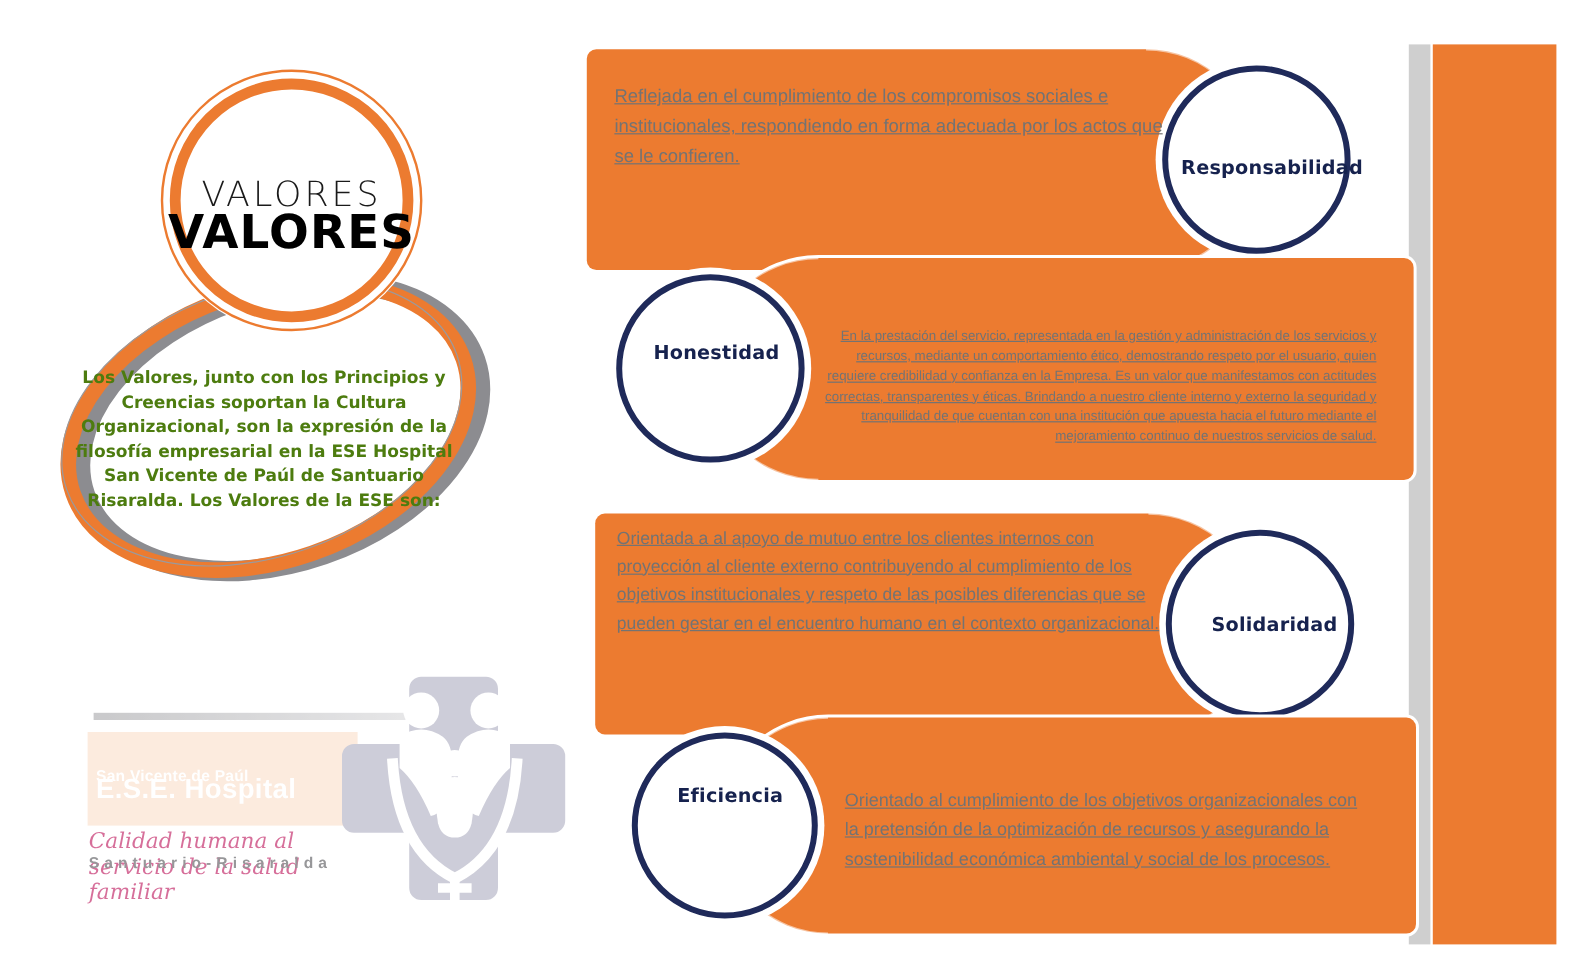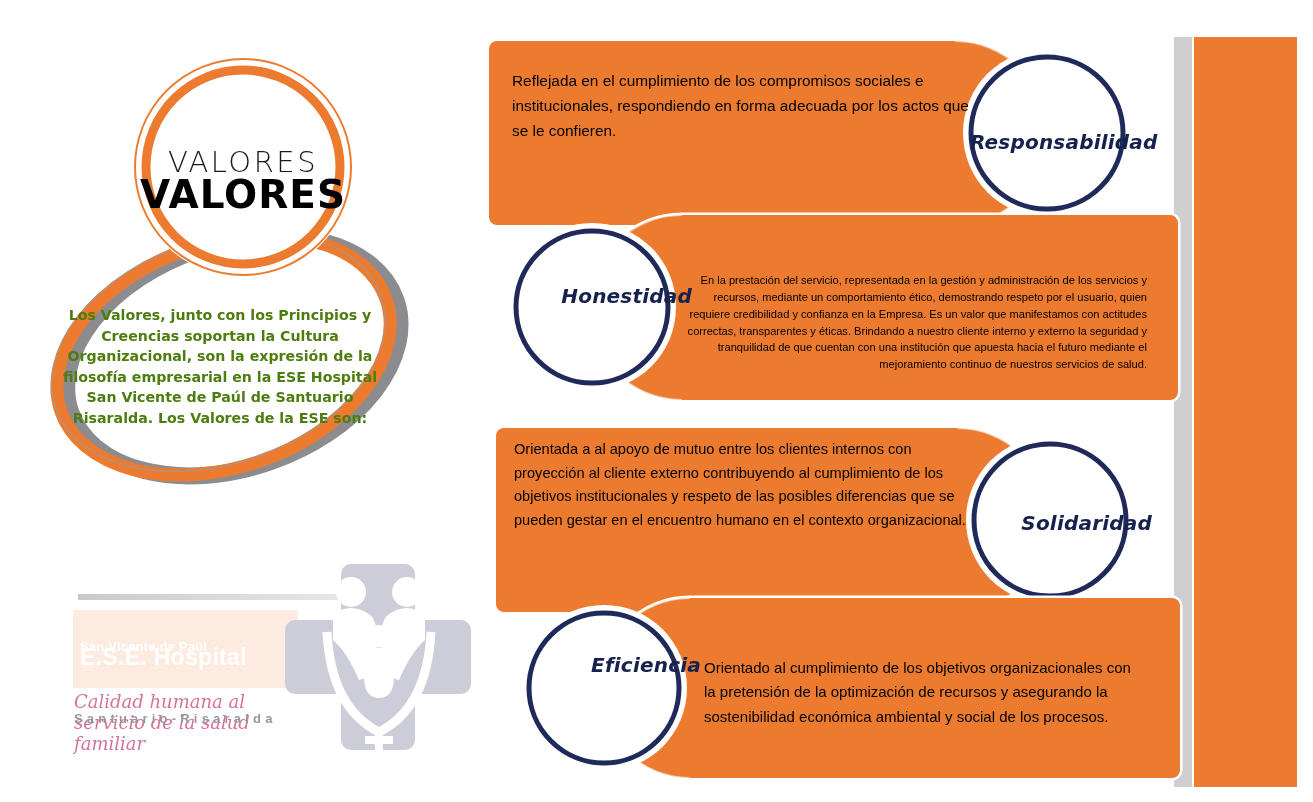--- a/index.html
+++ b/index.html
@@ -44,28 +44,28 @@
   #logo-l2{position:absolute;left:52px;top:74px;width:215px;font-size:13px;font-weight:bold;color:#ffffff;letter-spacing:.2px;}
   #logo-tag{position:absolute;left:46px;top:126px;width:240px;font-size:18px;font-style:italic;color:#be185d;
     font-family:"DejaVu Serif",serif;}
   #logo-city{position:absolute;left:46px;top:146px;width:240px;font-size:13px;font-weight:bold;color:#58585c;letter-spacing:4.2px;}
   #logo-mark{position:absolute;left:255px;top:-5px;}
 
   
   .row{position:absolute;}
   .row svg{position:absolute;left:0;top:0;}
   .badge-label{
-    position:absolute;z-index:9;text-align:right;
-    font-size:20px;font-weight:bold;color:#16224e;letter-spacing:.2px;
+    position:absolute;z-index:9;text-align:center;
+    font-size:16px;font-weight:bold;color:#16224e;letter-spacing:.2px;
     font-family:"DejaVu Sans",sans-serif;
-    font-style:italic;
   }
   .desc{
-    position:absolute;z-index:9;color:#000000;
+    position:absolute;z-index:9;color:#737373;
     font-family:"Liberation Sans",sans-serif;
+    text-decoration:underline;
   }
 
   
   #row-responsabilidad{left:485px;top:33px;width:700px;height:200px;}
   #row-responsabilidad .desc{left:27px;top:36px;width:460px;font-size:15.4px;line-height:1.62;text-align:left;}
   #row-responsabilidad .badge-label{left:485px;top:97px;width:180px;}
 
   
   #row-honestidad{left:482px;top:205px;width:703px;height:205px;}
   #row-honestidad .desc{left:190px;top:67px;width:475px;font-size:11.1px;line-height:1.52;text-align:right;}

